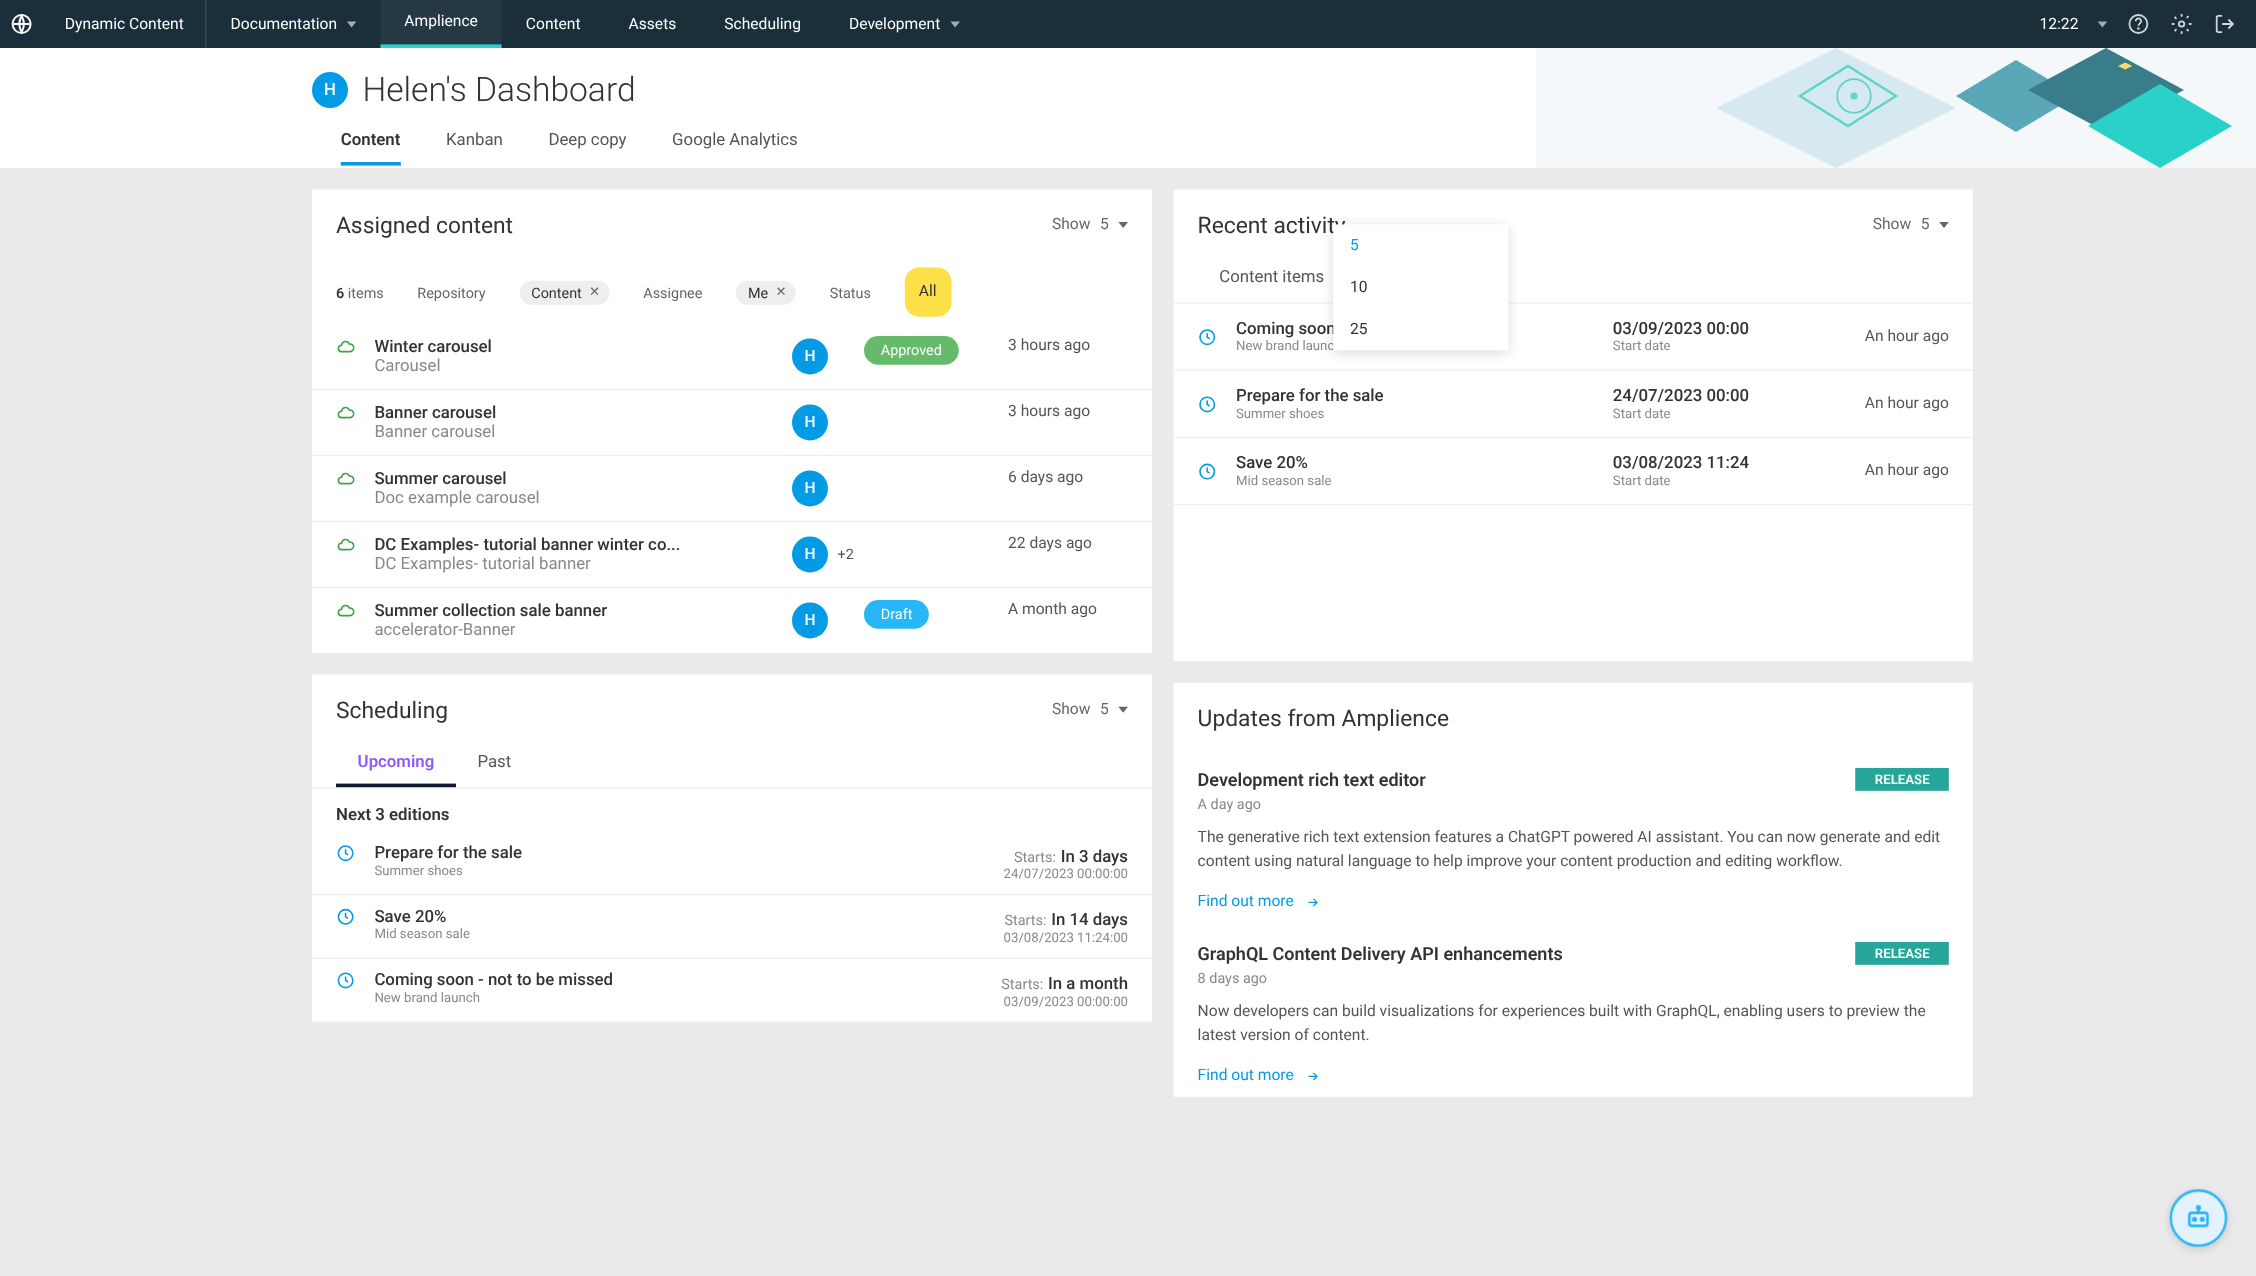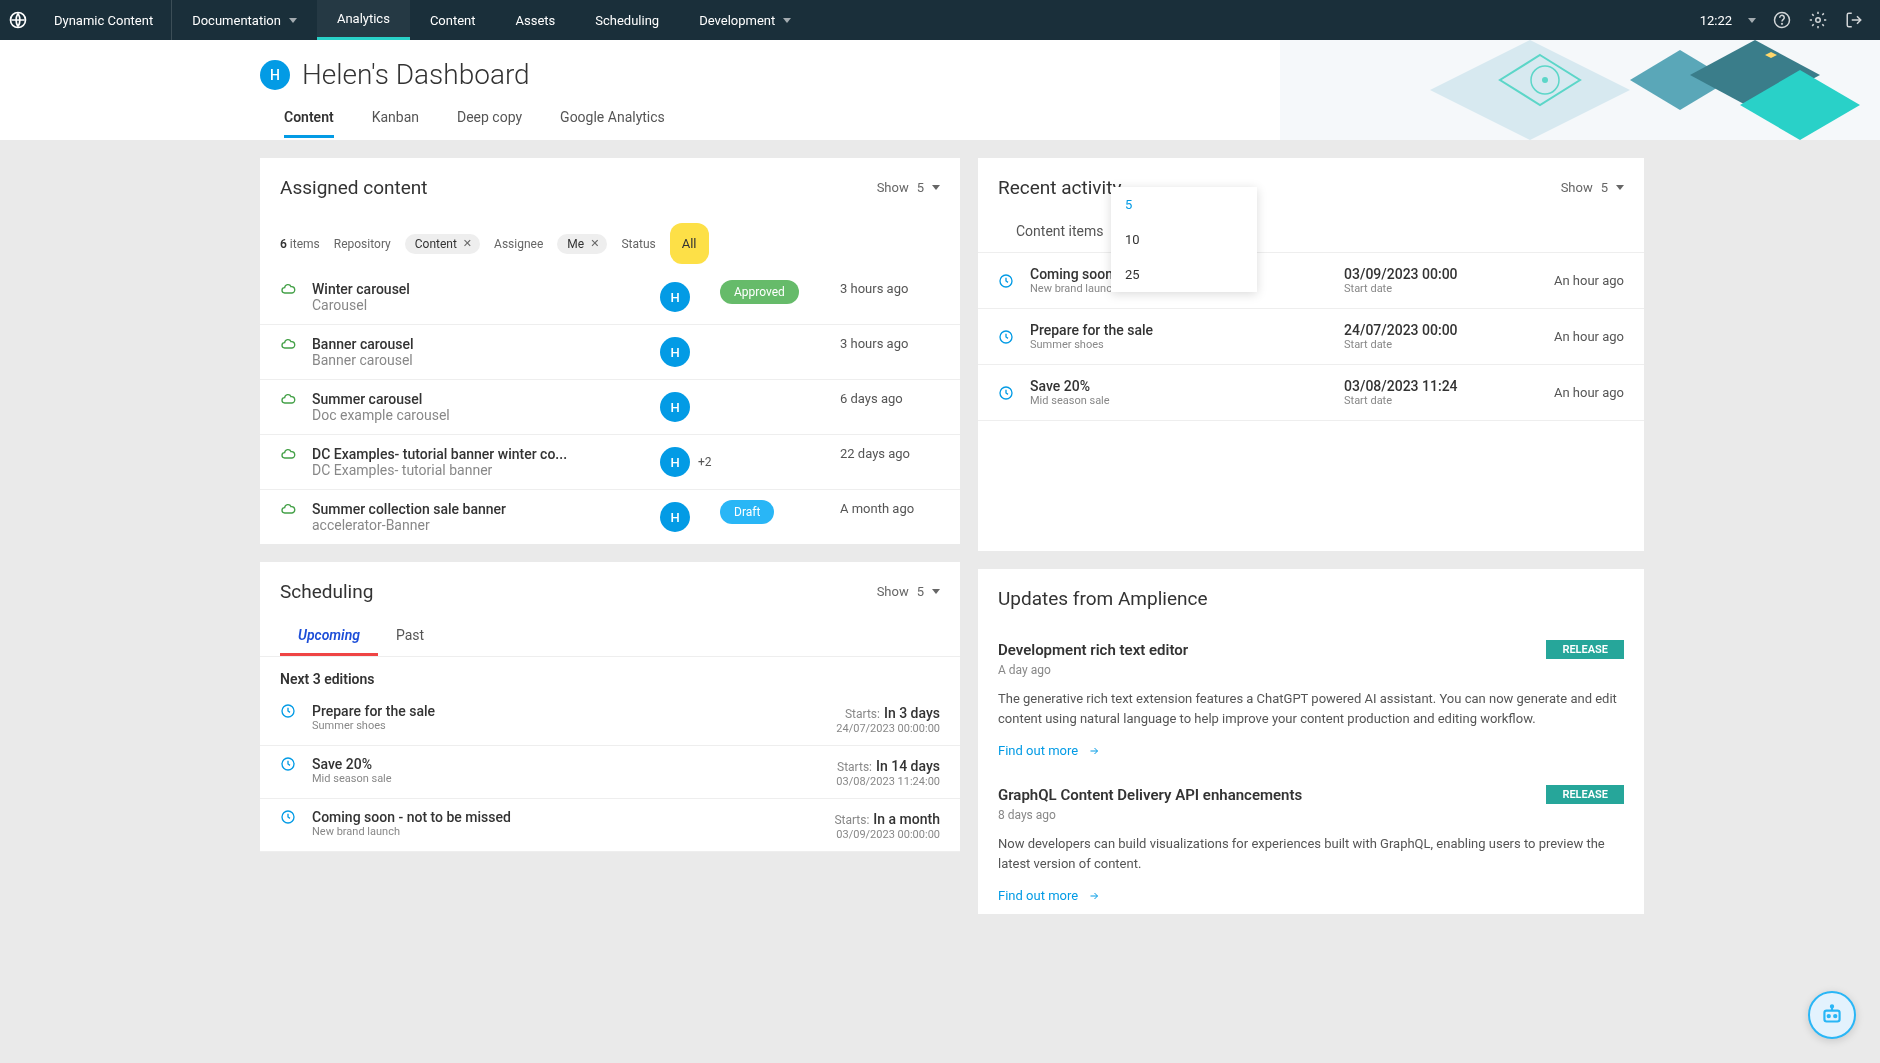--- a/index.html
+++ b/index.html
@@ -33,21 +33,21 @@
   .col-left { width: 700px; }
   .col-right { width: 666px; }
 
   .card { background: #fff; }
   .card-header { display: flex; align-items: center; justify-content: space-between; padding: 18px 20px 14px; }
   .card-title { font-size: 19px; font-weight: 400; color: #333; }
   .show-ctrl { display: flex; align-items: center; gap: 8px; font-size: 13px; color: #666; cursor: pointer; }
   .show-ctrl .chevron-down { border-top-color: #666; }
 
   
-  .filter-row { display: flex; align-items: center; gap: 14px; padding: 10px 20px 6px; font-size: 12px; color: #666; }
+  .filter-row { display: flex; align-items: center; gap: 28px; padding: 10px 20px 6px; font-size: 12px; color: #666; }
   .filter-count { font-weight: 600; color: #333; }
   .chip { background: #eee; border-radius: 12px; padding: 3px 8px 3px 10px; display: flex; align-items: center; gap: 6px; font-size: 12px; color: #333; }
   .chip .x { font-size: 11px; color: #666; cursor: pointer; }
   .pill { background: #fde047; border-radius: 12px; padding: 13px 12px; font-size: 13px; color: #333; }
 
   .item-list { }
   .item-row { display: flex; padding: 11px 20px; border-top: 1px solid #eee; cursor: pointer; }
   .item-row:first-child { border-top: none; }
   .cloud-icon { width: 18px; margin-right: 14px; color: #43a047; }
   .item-main { flex: 1; min-width: 0; }
@@ -75,21 +75,21 @@
   .act-title { font-size: 14px; font-weight: 500; color: #333; }
   .act-sub { font-size: 11px; color: #888; }
   .act-date { width: 180px; }
   .act-date-main { font-size: 14px; font-weight: 500; color: #333; }
   .act-date-sub { font-size: 11px; color: #888; }
   .act-time { font-size: 13px; color: #555; width: 100px; text-align: right; }
 
   
   .sched-tabs { display: flex; gap: 0; padding: 0 20px; border-bottom: 1px solid #eee; }
   .sched-tab { padding: 10px 18px; font-size: 14px; color: #555; cursor: pointer; }
-  .sched-tab.active { color: #1d4ed8; font-weight: 600; border-bottom: 3px solid #ef4444; font-style: italic; }
+  .sched-tab.active { color: #8b5cf6; font-weight: 600; border-bottom: 3px solid #0f172a; }
   .sched-heading { font-size: 14px; font-weight: 600; padding: 14px 20px 6px; color: #333; }
   .sched-row { display: flex; align-items: flex-start; padding: 10px 20px; border-bottom: 1px solid #eee; cursor: pointer; }
   .sched-main { flex: 1; }
   .sched-title { font-size: 14px; font-weight: 500; color: #333; }
   .sched-sub { font-size: 11px; color: #888; }
   .sched-right { text-align: right; }
   .sched-starts { font-size: 12px; color: #888; }
   .sched-when { font-size: 14px; font-weight: 500; color: #333; }
   .sched-ts { font-size: 11px; color: #888; }
 
@@ -121,21 +121,21 @@
         <circle cx="12" cy="12" r="9"></circle>
         <path d="M4 12h16M12 4a16 16 0 010 16M12 4a16 16 0 000 16"></path>
       </svg>
   </div>
   <div class="topbar-brand">Dynamic Content</div>
   <div class="topbar-item">
       <span>Documentation</span>
       <span class="chevron-down"></span>
     </div>
   <div class="topbar-item active">
-      <span>Analytics</span>
+      <span>Amplience</span>
     </div>
   <div class="topbar-item">
       <span>Content</span>
     </div>
   <div class="topbar-item">
       <span>Assets</span>
     </div>
   <div class="topbar-item">
       <span>Scheduling</span>
     </div>

